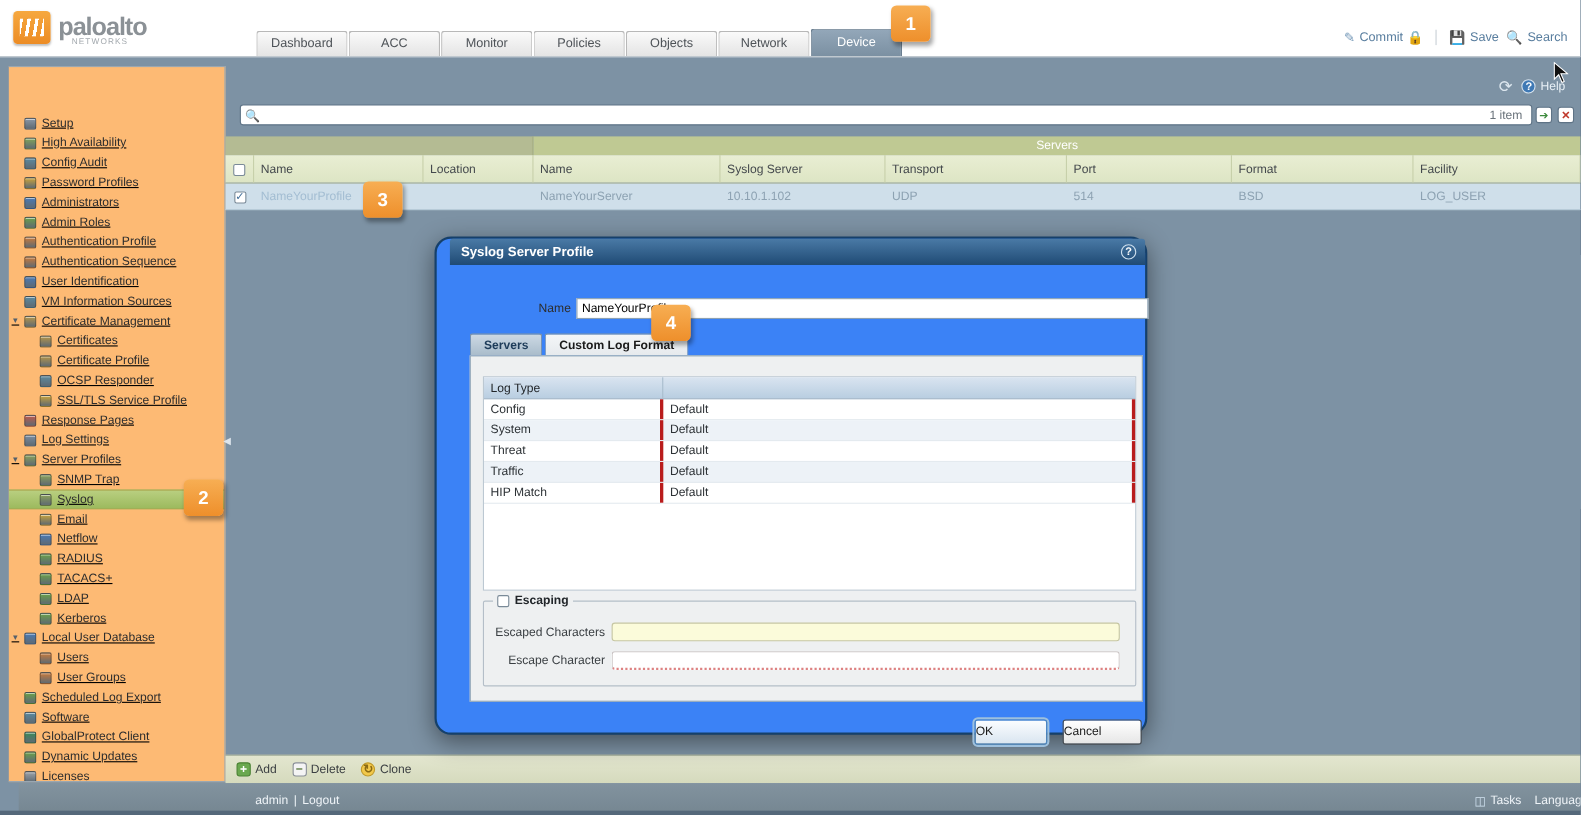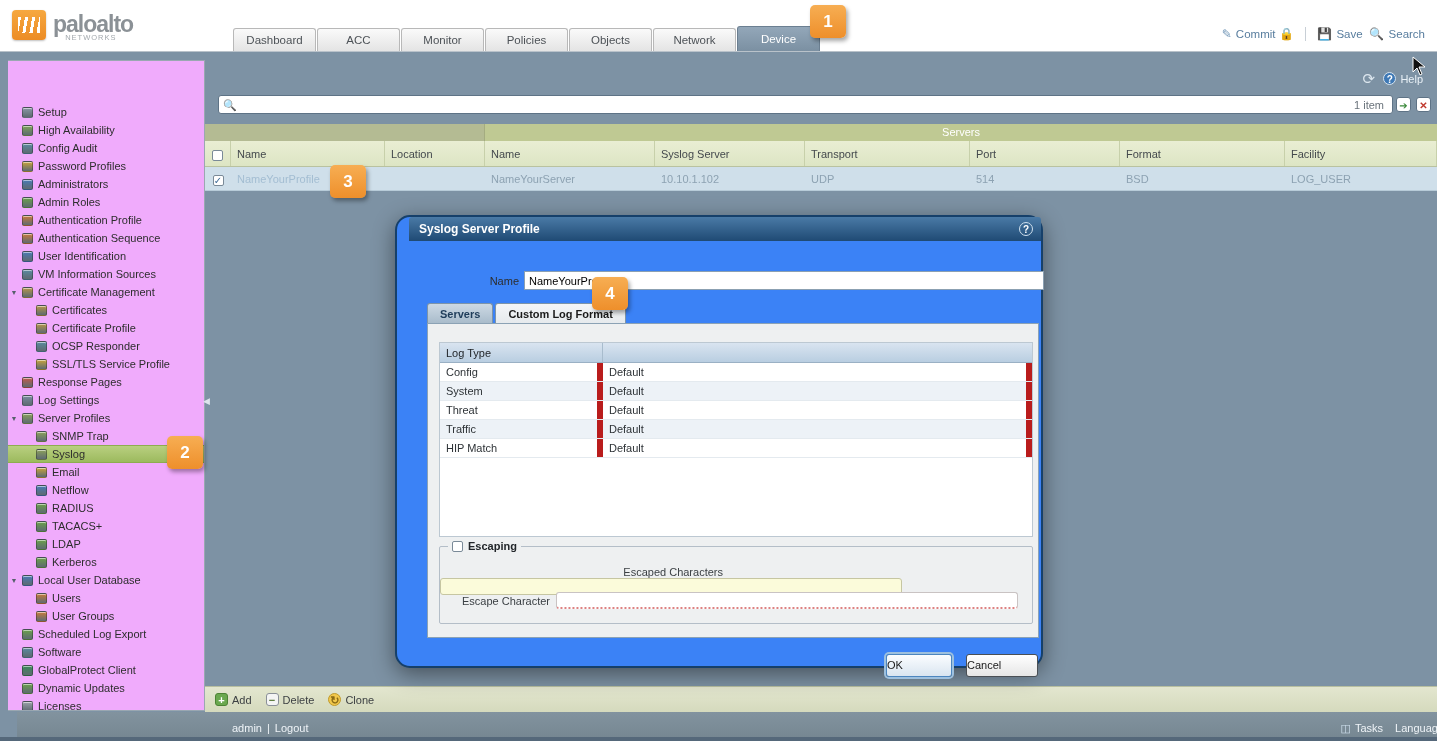--- a/index.html
+++ b/index.html
@@ -22,22 +22,22 @@
   .nav-tab.active { background:linear-gradient(180deg,#93a7b9,#7b90a2); color:#ffffff; font-weight:normal;
      border-color:#6b7f91; height:25px; margin-top:-2px; line-height:25px; }
 
   .top-actions { position:absolute; right:12px; top:27px; display:flex; align-items:center; gap:7px;
      font-size:11.5px; color:#587d9e; }
   .top-actions .glyph { font-size:12px; color:#6f94b5; }
   .ta-divider { width:1px; height:14px; background:#c8cfd6; margin:0 4px; }
   .ta-item { display:flex; align-items:center; gap:4px; cursor:pointer; }
 
   
-  .sidebar { position:absolute; left:8px; top:60px; width:197px; height:651px; background:#f0abfc;
-     border:1px solid #9aa7b1; border-left:none; overflow:hidden; padding-top:42px; }
+  .sidebar { position:absolute; left:8px; top:60px; width:197px; height:651px; background:#fdba74;
+     border:1px solid #9aa7b1; border-left:none; overflow:hidden; padding-top:42px;text-decoration:underline; }
   .side-item { height:18px; display:flex; align-items:center; font-size:11px; color:#2d2d2d; white-space:nowrap; cursor:pointer; }
   .side-item .tri { width:12px; font-size:7px; color:#55606b; text-align:center; }
   .side-item .tri-space { width:12px; }
   .side-item.lvl1 { padding-left:14px; }
   .sicon { width:11px; height:11px; border-radius:2px; margin:0 5px 0 2px; flex:0 0 11px;
      border:1px solid rgba(0,0,0,.28); box-shadow:inset 0 1px 0 rgba(255,255,255,.55); }
   .side-item.selected { background:linear-gradient(180deg,#b9cf80,#9cba5e); border-top:1px solid #8eac50; border-bottom:1px solid #8eac50; }
   .collapse-arrow { position:absolute; left:203px; top:396px; color:#dde5ec; font-size:9px; }
 
   
@@ -105,21 +105,21 @@
   .dtab { height:20px; line-height:20px; padding:0 12px; font-size:11px; border:1px solid #7d94a8; border-bottom:none;
      border-radius:3px 3px 0 0; cursor:pointer; }
   .dtab.inactive { background:linear-gradient(180deg,#cdd9e4,#a9bccb); color:#1e3c5a; font-weight:bold; }
   .dtab.active { background:linear-gradient(180deg,#f4f6f8,#e6eaed); color:#1a1a1a; font-weight:bold; }
   .tab-panel { position:absolute; left:18px; top:82px; width:612px; height:315px; background:#eef0f1; border:1px solid #8ba2b5; }
   .log-box { position:absolute; left:11px; top:18px; width:594px; height:195px; background:#ffffff; border:1px solid #bcc8d2; }
   .log-hdr { display:flex; height:20px; background:linear-gradient(180deg,#d9e4f0,#b9cee1); border-bottom:1px solid #9ab0c4; }
   .log-hdr-cell { font-size:11px; color:#22262a; line-height:20px; padding-left:6px; border-right:1px solid #a8bccd; }
   .log-row { display:flex; height:19px; border-bottom:1px solid #e4eaef; }
   .log-row.alt { background:#edf2f7; }
-  .log-cell { font-size:11px; color:#2d3236; line-height:19px; padding-left:6px; border-right:6px solid #b91c1c; }
+  .log-cell { font-size:11px; color:#2d3236; line-height:19px; padding-left:6px; border-right:3px solid #b91c1c; }
   .esc-fieldset { position:absolute; left:11px; top:216px; width:594px; height:84px; border:1px solid #b4bec8; border-radius:2px; }
   .esc-legend { font-size:11px; font-weight:bold; color:#22262a; margin-left:8px; padding:0 4px; display:flex; gap:5px; align-items:center; }
   .esc-row { position:absolute; left:0; display:flex; align-items:center; }
   .esc-row .lbl { width:110px; text-align:right; font-size:11px; color:#3a3f43; margin-right:6px; }
   .esc-input { width:462px; height:17px; border:1px solid #c6c6a2; border-radius:3px; font-size:11px; padding:0 4px; }
   .esc-input.yellow { background:#fbfbda; }
   .esc-input.squiggle { background:#fff; border:1px solid #c9c3c3; border-bottom:2px dotted #dd8282; }
   .dlg-buttons { position:absolute; left:0; top:413px; width:648px; height:26px; }
   .btn { position:absolute; height:23px; font-size:11px; text-align:left; line-height:21px; border-radius:3px; cursor:pointer; }
   .btn-ok { left:477px; width:66px; background:linear-gradient(180deg,#fbfdff,#d9e5f0); border:1px solid #4c86bf;
@@ -466,21 +466,21 @@
                 <div class="log-cell" style="width: 163px;">HIP Match</div>
                 <div class="log-cell" style="width: 429px;">Default</div>
               </div>
             </div>
         </div>
         <fieldset class="esc-fieldset">
           <legend class="esc-legend">
             <span class="cb"></span>
             <span>Escaping</span>
           </legend>
-          <div class="esc-row" style="top:14px;flex-direction:column;">
+          <div class="esc-row" style="top:14px;">
             <span class="lbl">Escaped Characters</span>
             <input class="esc-input yellow" value="" style="">
           </div>
           <div class="esc-row" style="top:40px;">
             <span class="lbl">Escape Character</span>
             <input class="esc-input squiggle" value="" style="">
           </div>
         </fieldset>
       </div>
       <div class="dlg-buttons">

